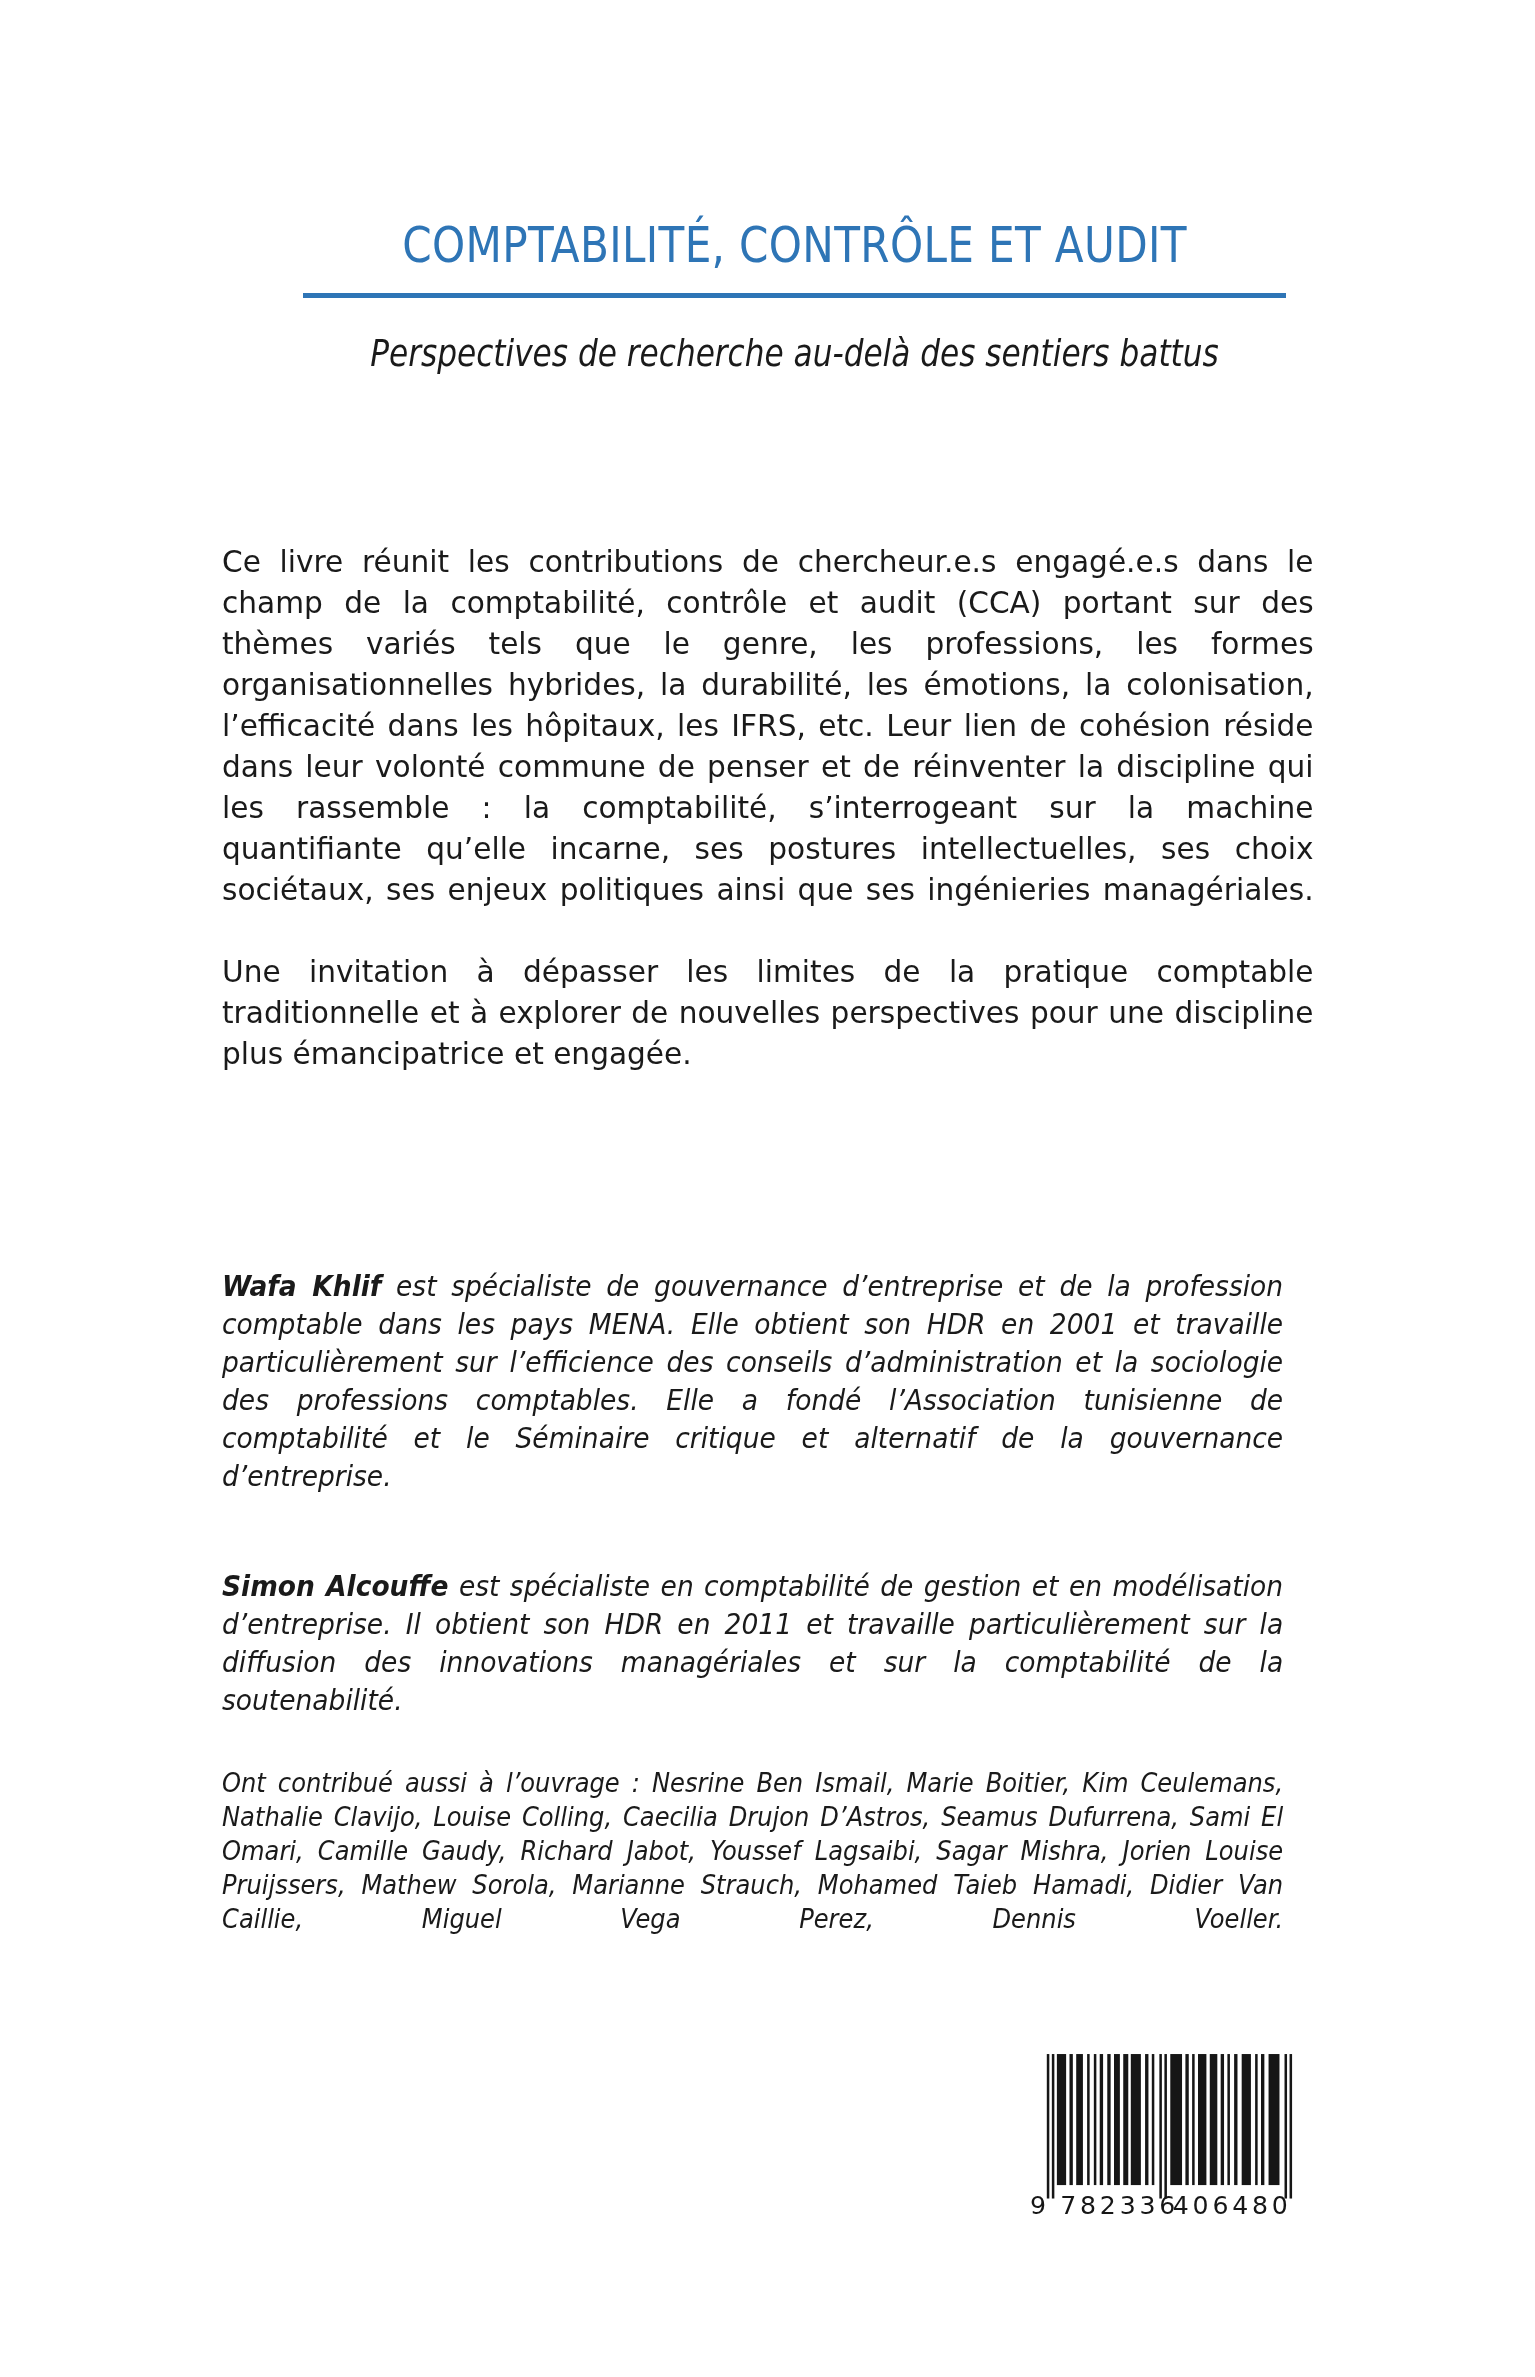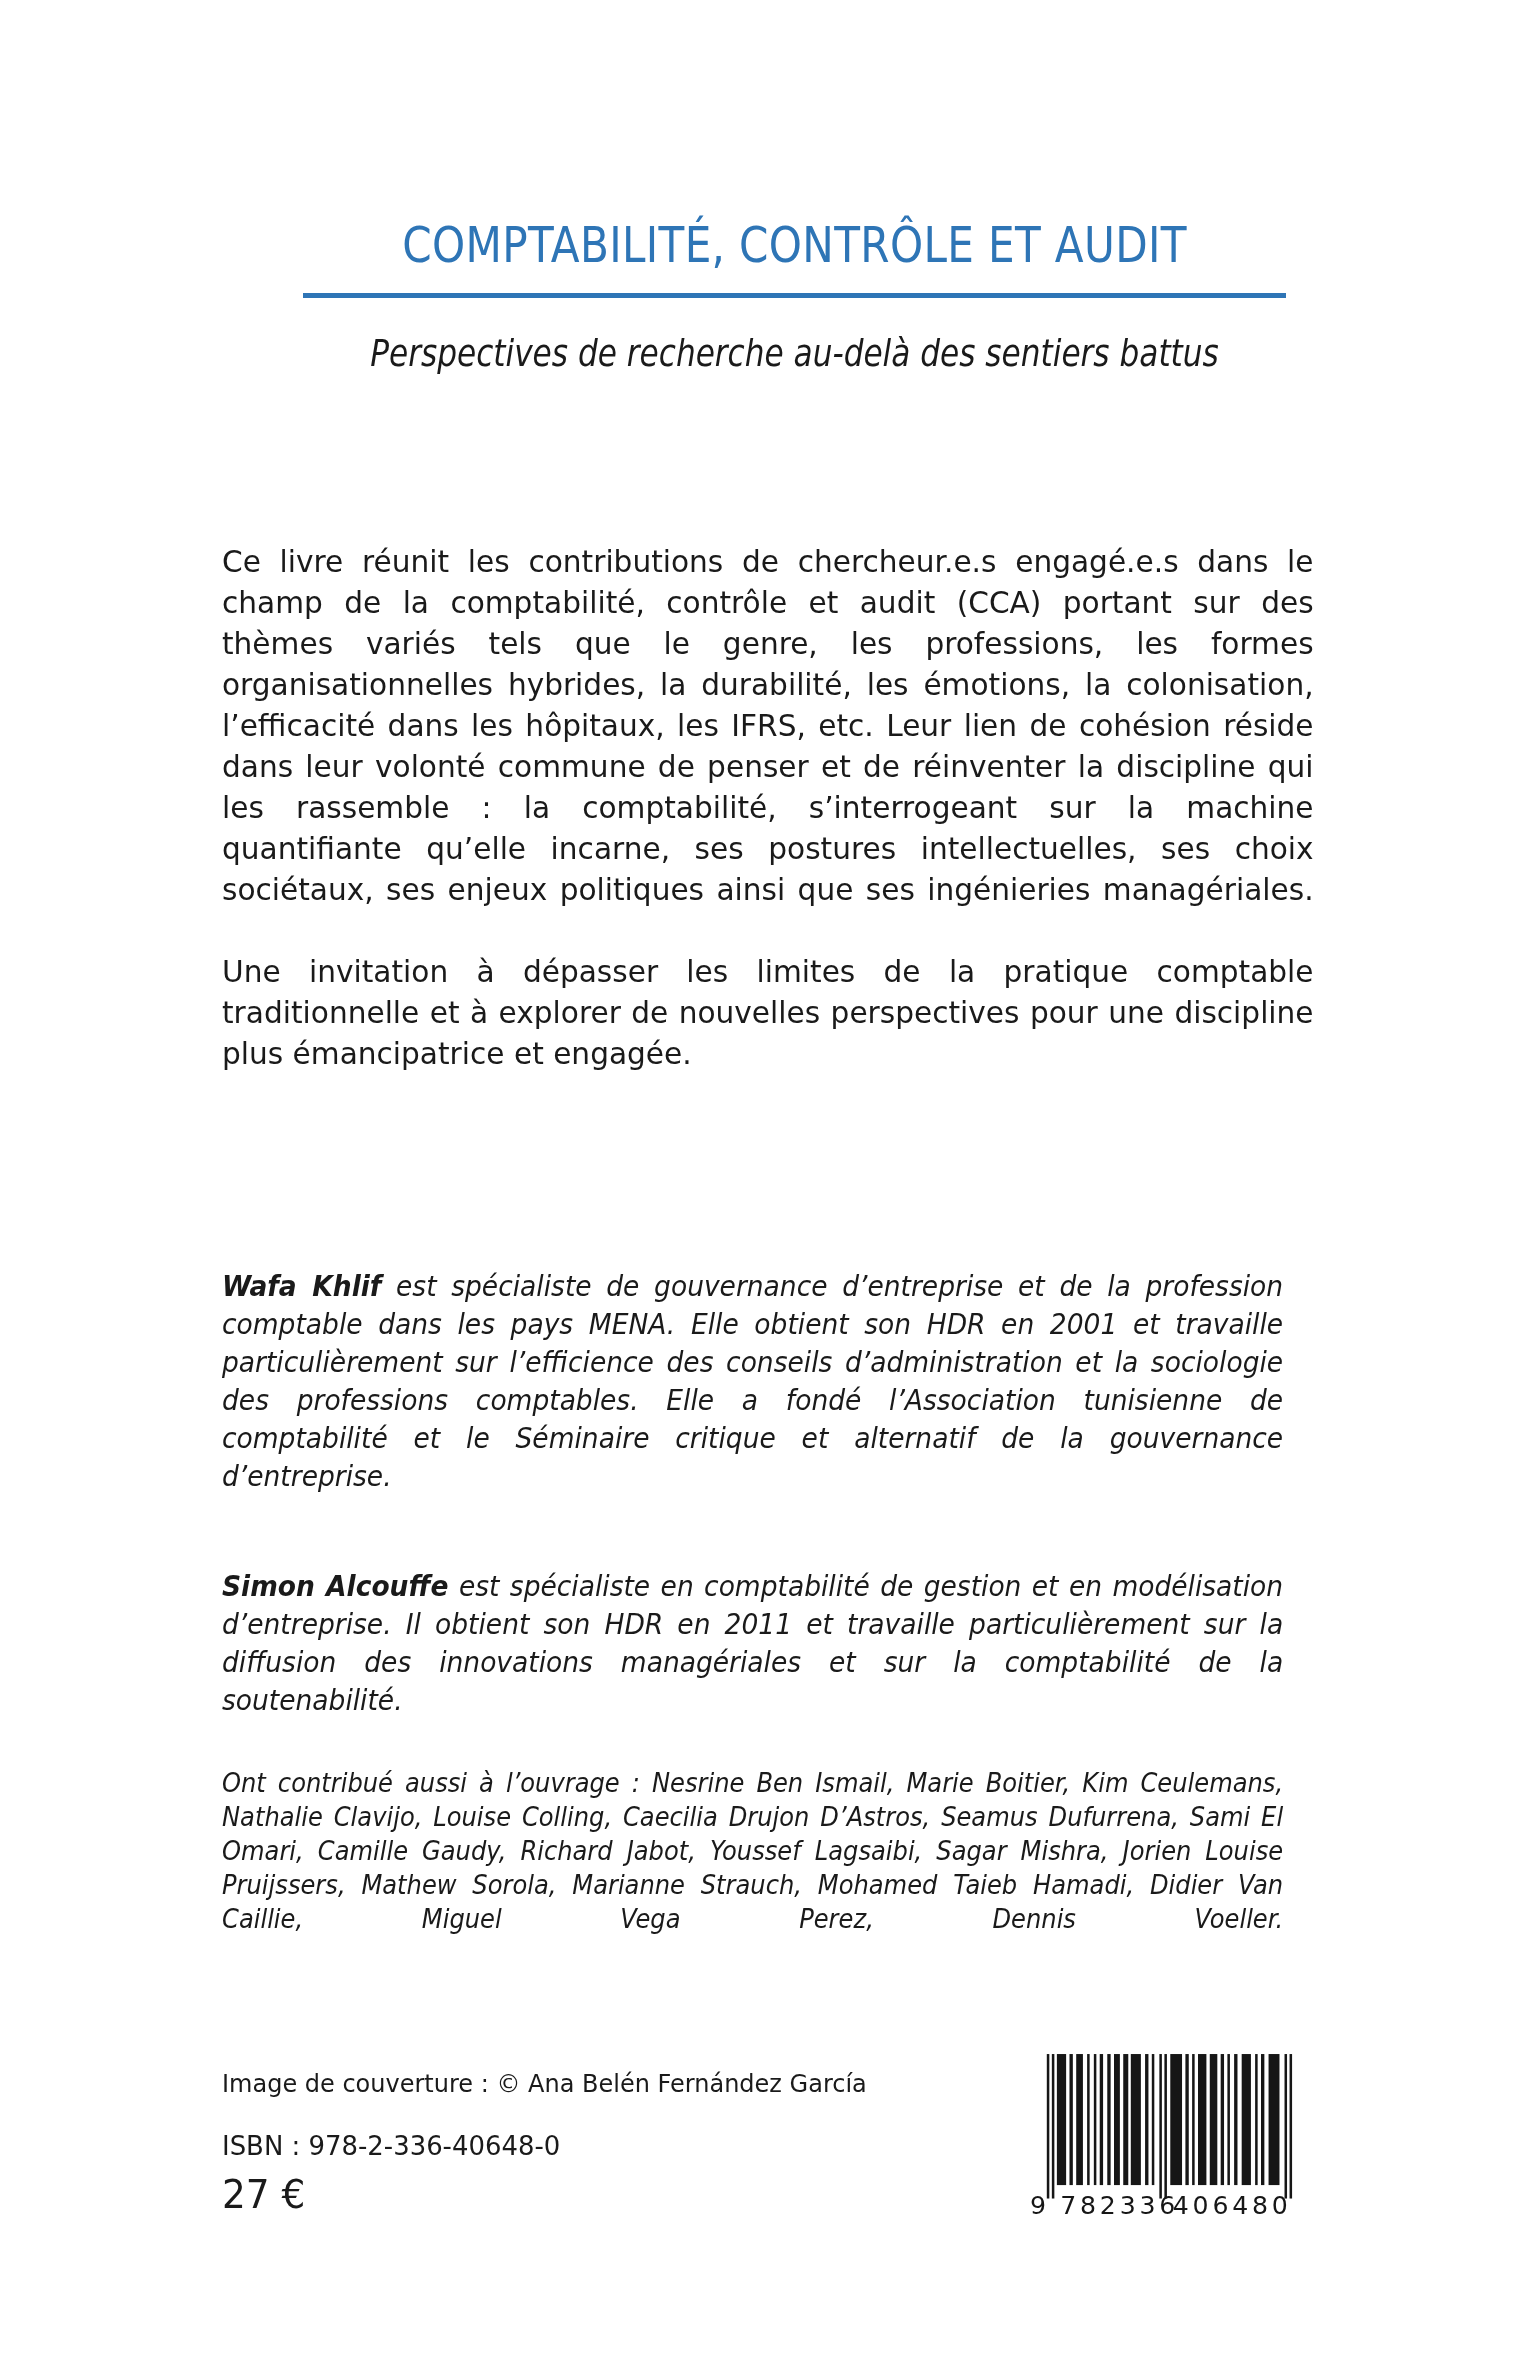--- a/index.html
+++ b/index.html
@@ -189,25 +189,20 @@
     <p class="no-justify-last">Une invitation à dépasser les limites de la pratique comptable traditionnelle et à explorer de nouvelles perspectives pour une discipline plus émancipatrice et engagée.</p>
   </div>
 
   <div class="bios">
     <p class="bio"><span class="bio-name">Wafa Khlif</span><span> est spécialiste de gouvernance d’entreprise et de la profession comptable dans les pays MENA. Elle obtient son HDR en 2001 et travaille particulièrement sur l’efficience des conseils d’administration et la sociologie des professions comptables. Elle a fondé l’Association tunisienne de comptabilité et le Séminaire critique et alternatif de la gouvernance d’entreprise.</span></p>
     <p class="bio"><span class="bio-name">Simon Alcouffe</span><span> est spécialiste en comptabilité de gestion et en modélisation d’entreprise. Il obtient son HDR en 2011 et travaille particulièrement sur la diffusion des innovations managériales et sur la comptabilité de la soutenabilité.</span></p>
   </div>
 
   <div class="contributors">Ont contribué aussi à l’ouvrage : Nesrine Ben Ismail, Marie Boitier, Kim Ceulemans, Nathalie Clavijo, Louise Colling, Caecilia Drujon D’Astros, Seamus Dufurrena, Sami El Omari, Camille Gaudy, Richard Jabot, Youssef Lagsaibi, Sagar Mishra, Jorien Louise Pruijssers, Mathew Sorola, Marianne Strauch, Mohamed Taieb Hamadi, Didier Van Caillie, Miguel Vega Perez, Dennis Voeller.</div>
 
-  <div class="footer">
-    <div class="cover-credit">Image de couverture : © Ana Belén Fernández García</div>
-    <div class="isbn">ISBN : 978-2-336-40648-0</div>
-    <div class="price">27 €</div>
-  </div>
 
   <div class="barcode-wrap">
     <svg viewBox="0 0 400 200" xmlns="http://www.w3.org/2000/svg">
       <rect x="0" y="0" width="400" height="200" fill="#ffffff"></rect>
       <g fill="#161616">
 
         <rect x="20" y="6" width="3" height="172"></rect>
         <rect x="26" y="6" width="3" height="172"></rect>
 
         <rect x="32" y="6" width="11" height="156"></rect>

